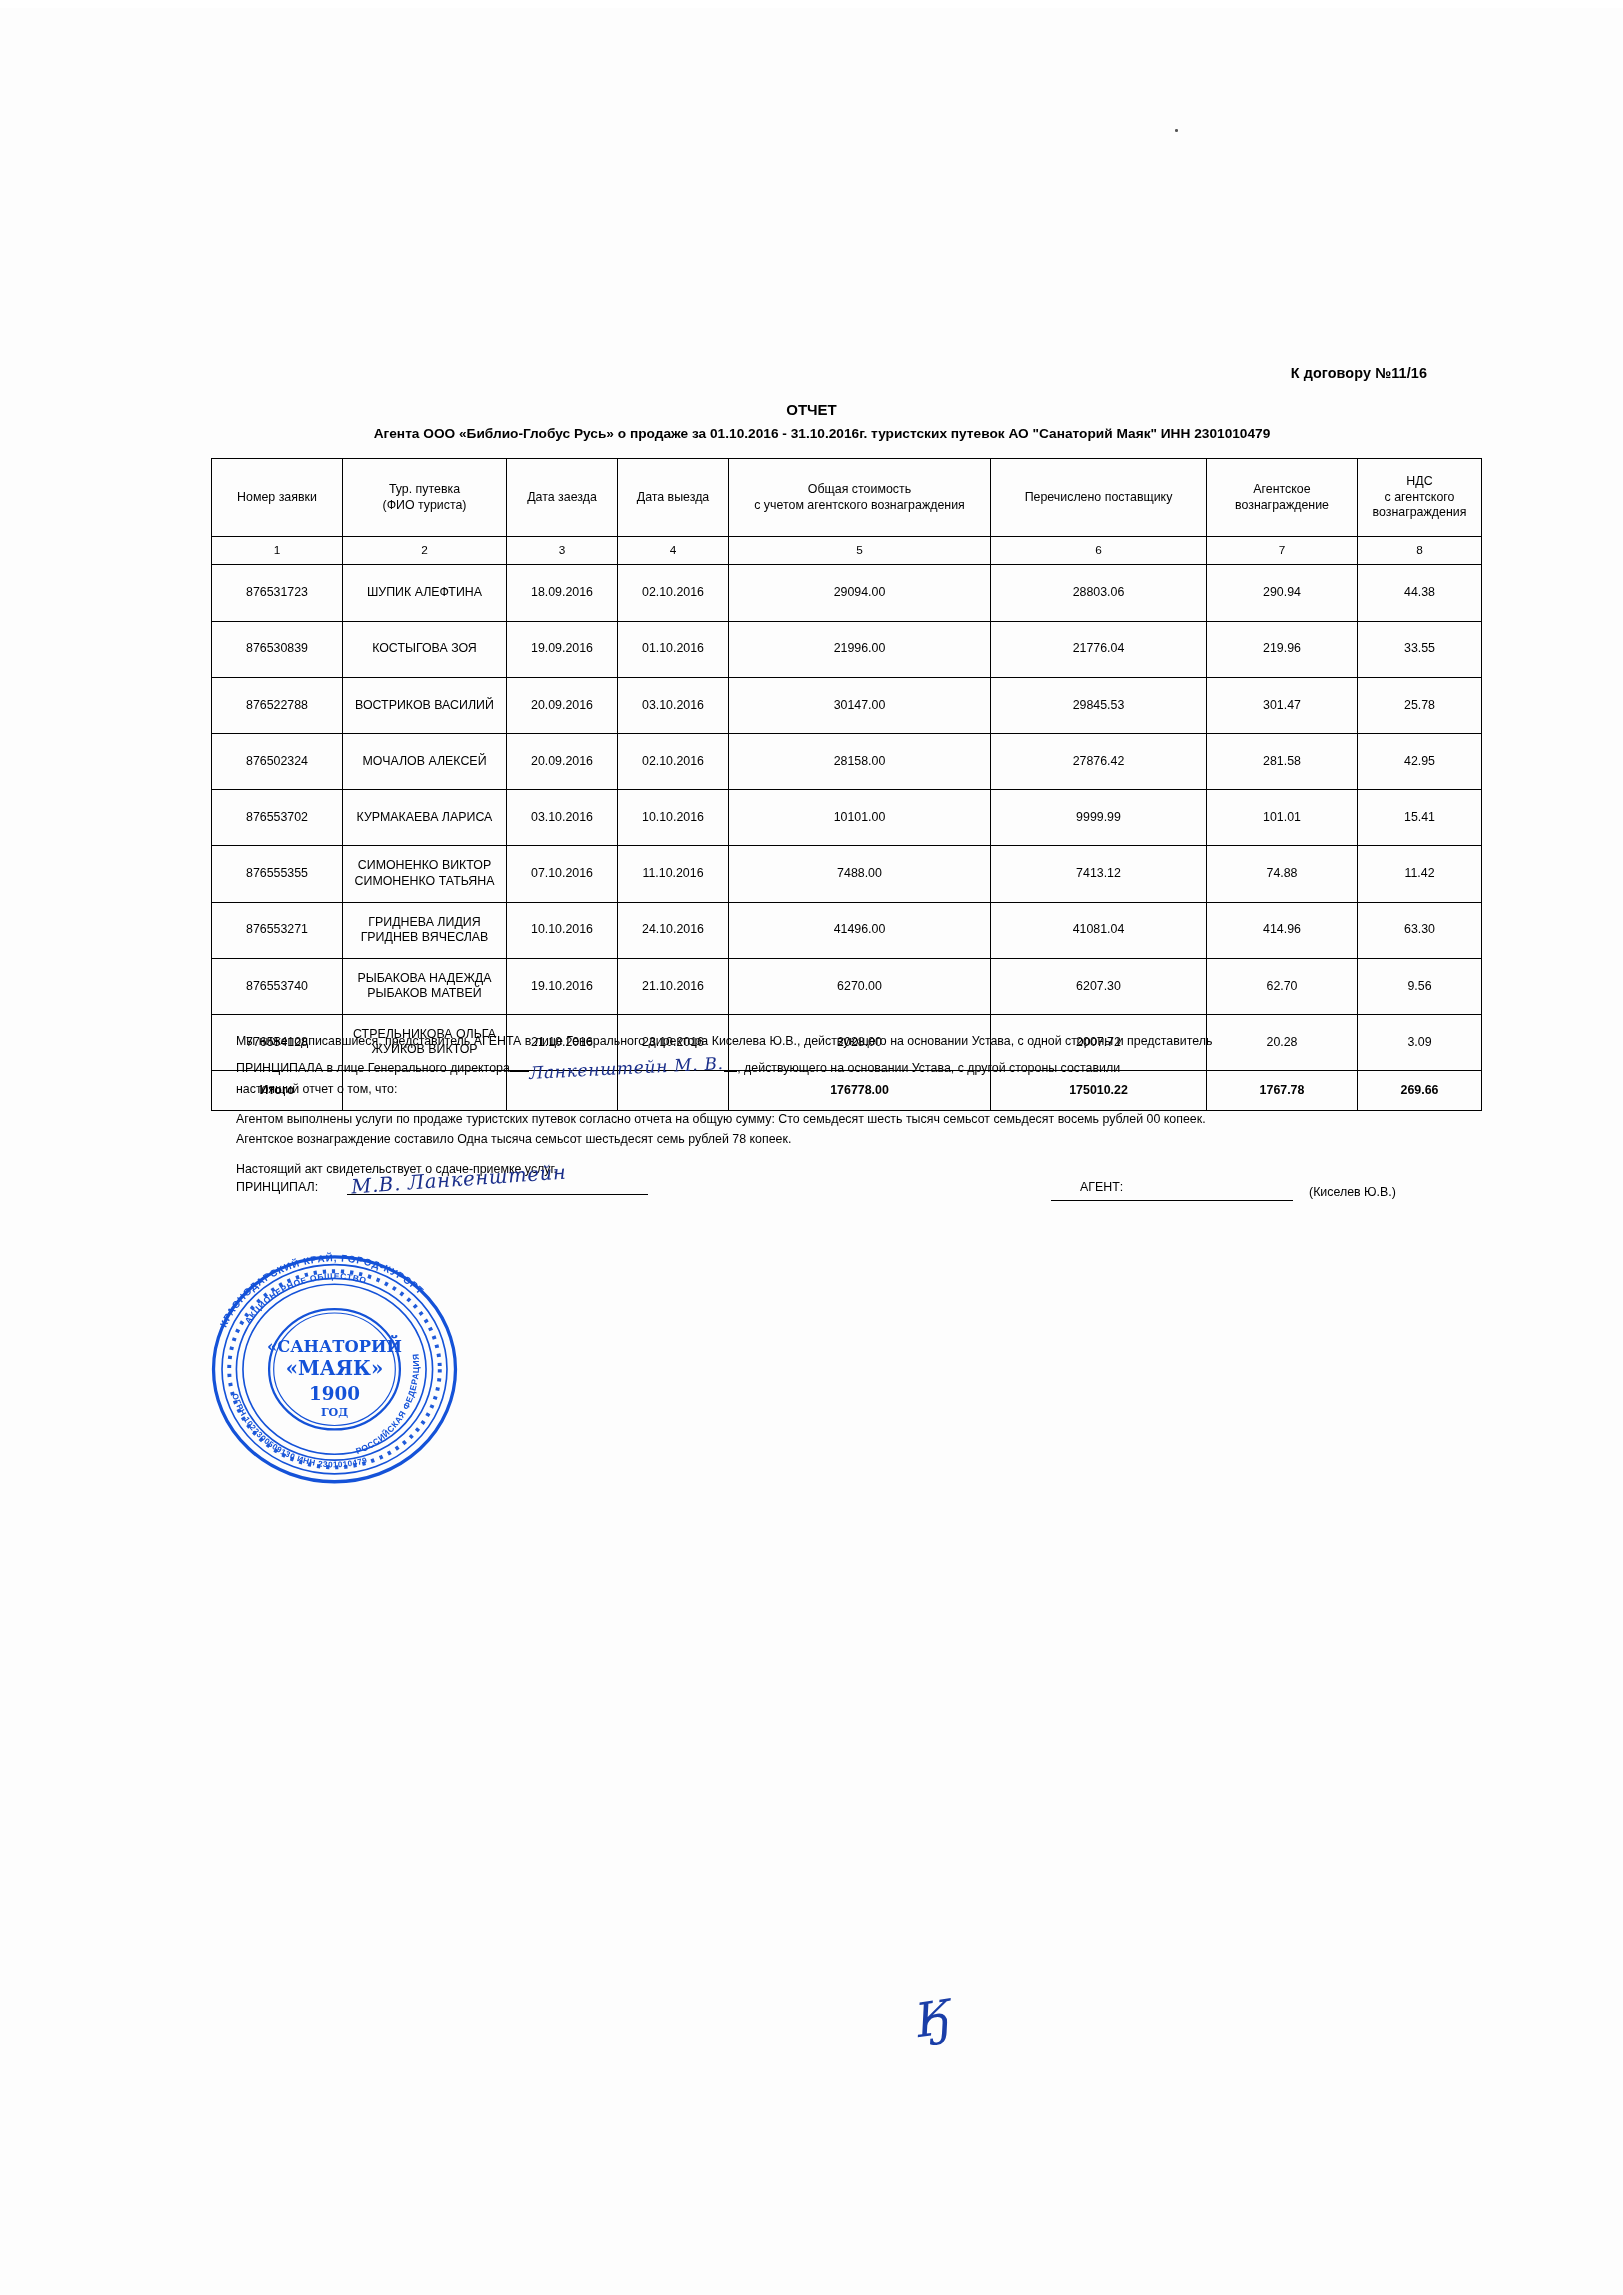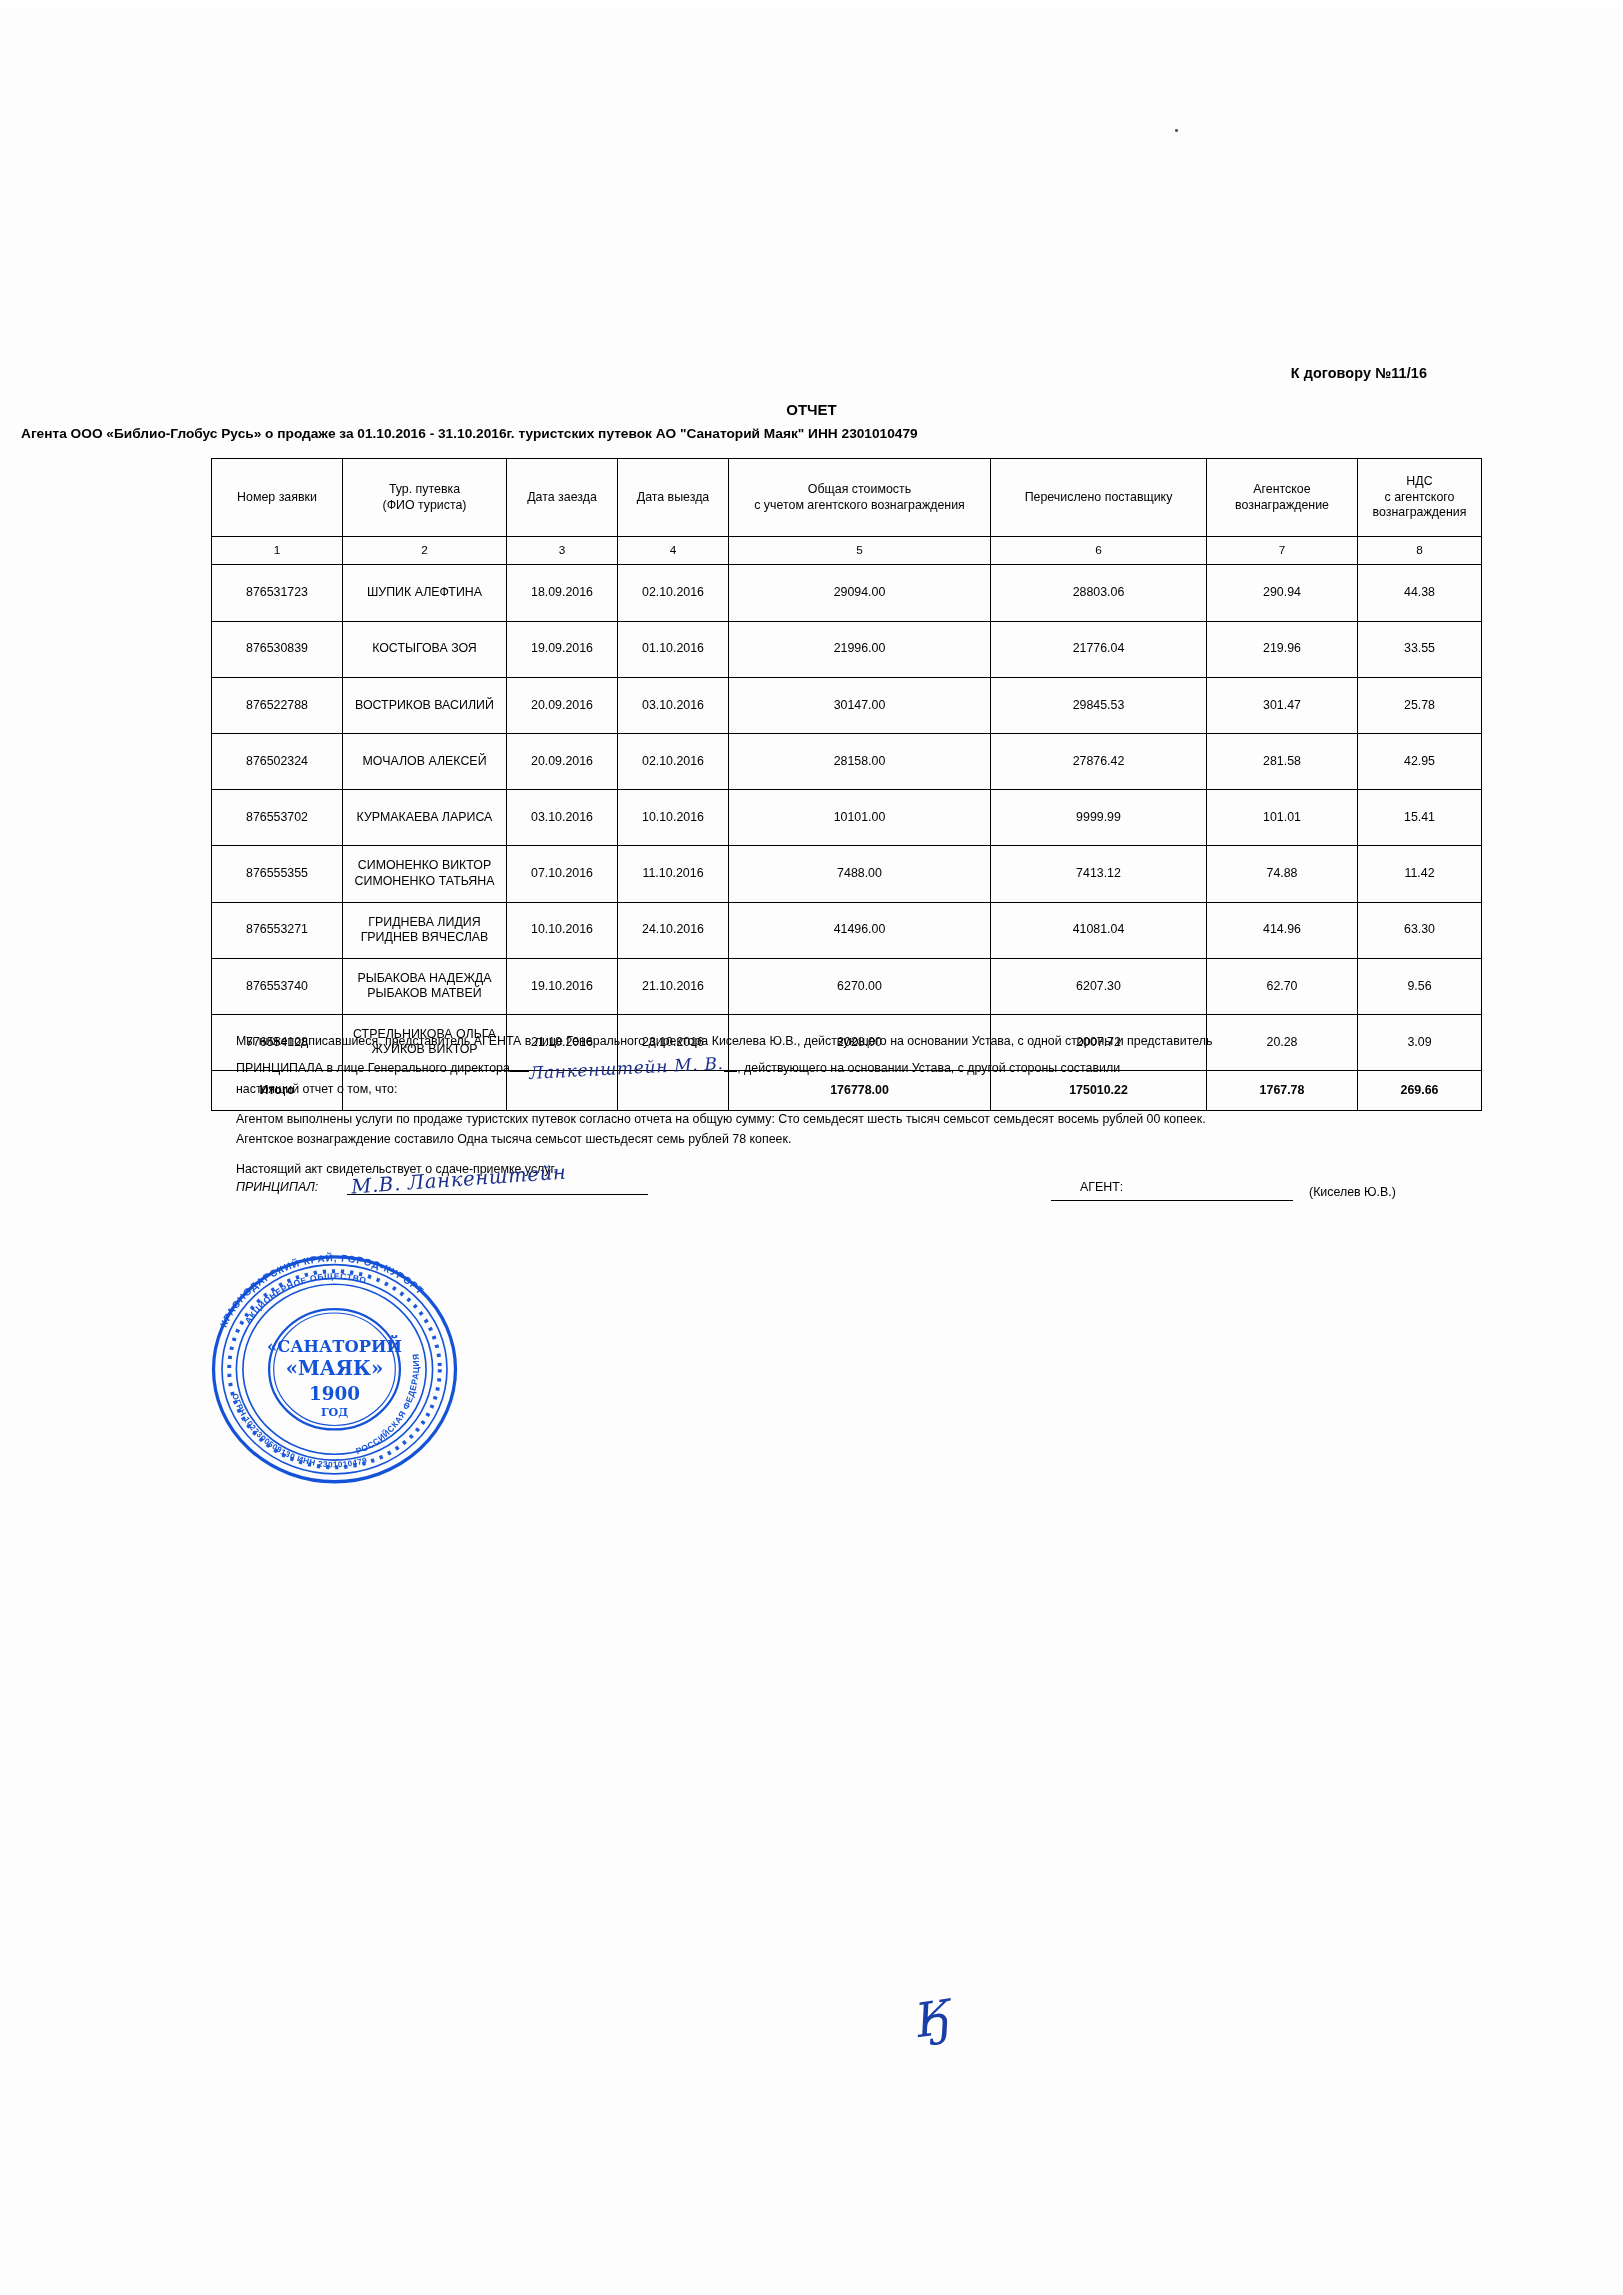--- a/index.html
+++ b/index.html
@@ -19,21 +19,21 @@
   .contract-ref {
     position:absolute; right:196px; top:357px;
     font-size:14.4px; font-weight:bold; letter-spacing:0.1px;
   }
   .doc-title {
     position:absolute; left:0; right:0; top:393px;
     text-align:center; font-size:15px; font-weight:bold;
   }
   .doc-subtitle {
     position:absolute; left:0; right:0; top:418px;
-    text-align:left; font-size:13.7px; font-weight:bold;padding-left:21px;
+    text-align:center; font-size:13.7px; font-weight:bold;padding-left:21px;
   }
   
   table.report {
     position:absolute; left:211px; top:450px;
     width:1204px;
     border-collapse:collapse;
     table-layout:fixed;
   }
   table.report th, table.report td {
     border:0.7px solid #000;
@@ -79,21 +79,21 @@
   }
   .line-fill {
     display:inline-block;
     border-bottom:0.7px solid #000;
     height:9.2px;
   }
   .sig-area {
     position:absolute; left:236px; top:1172px; width:1185px;
     font-size:12.4px;
   }
-  .principal-label { position:absolute; left:0; top:0; font-weight:normal;font-style:italic; }
+  .principal-label { position:absolute; left:0; top:0; font-weight:normal; }
   .principal-line {
     position:absolute; left:111px; top:14.4px; width:301px; border-bottom:0.7px solid #000;
   }
   .principal-sign {
     position:absolute; left:115px; top:-11.8px;
     font-family:"DejaVu Serif", serif; font-style:italic;
     color:#1a2e8a; font-size:19.6px; transform:rotate(-4deg);
     letter-spacing:0.7px;
   }
   .agent-label { position:absolute; left:844px; top:0; }

